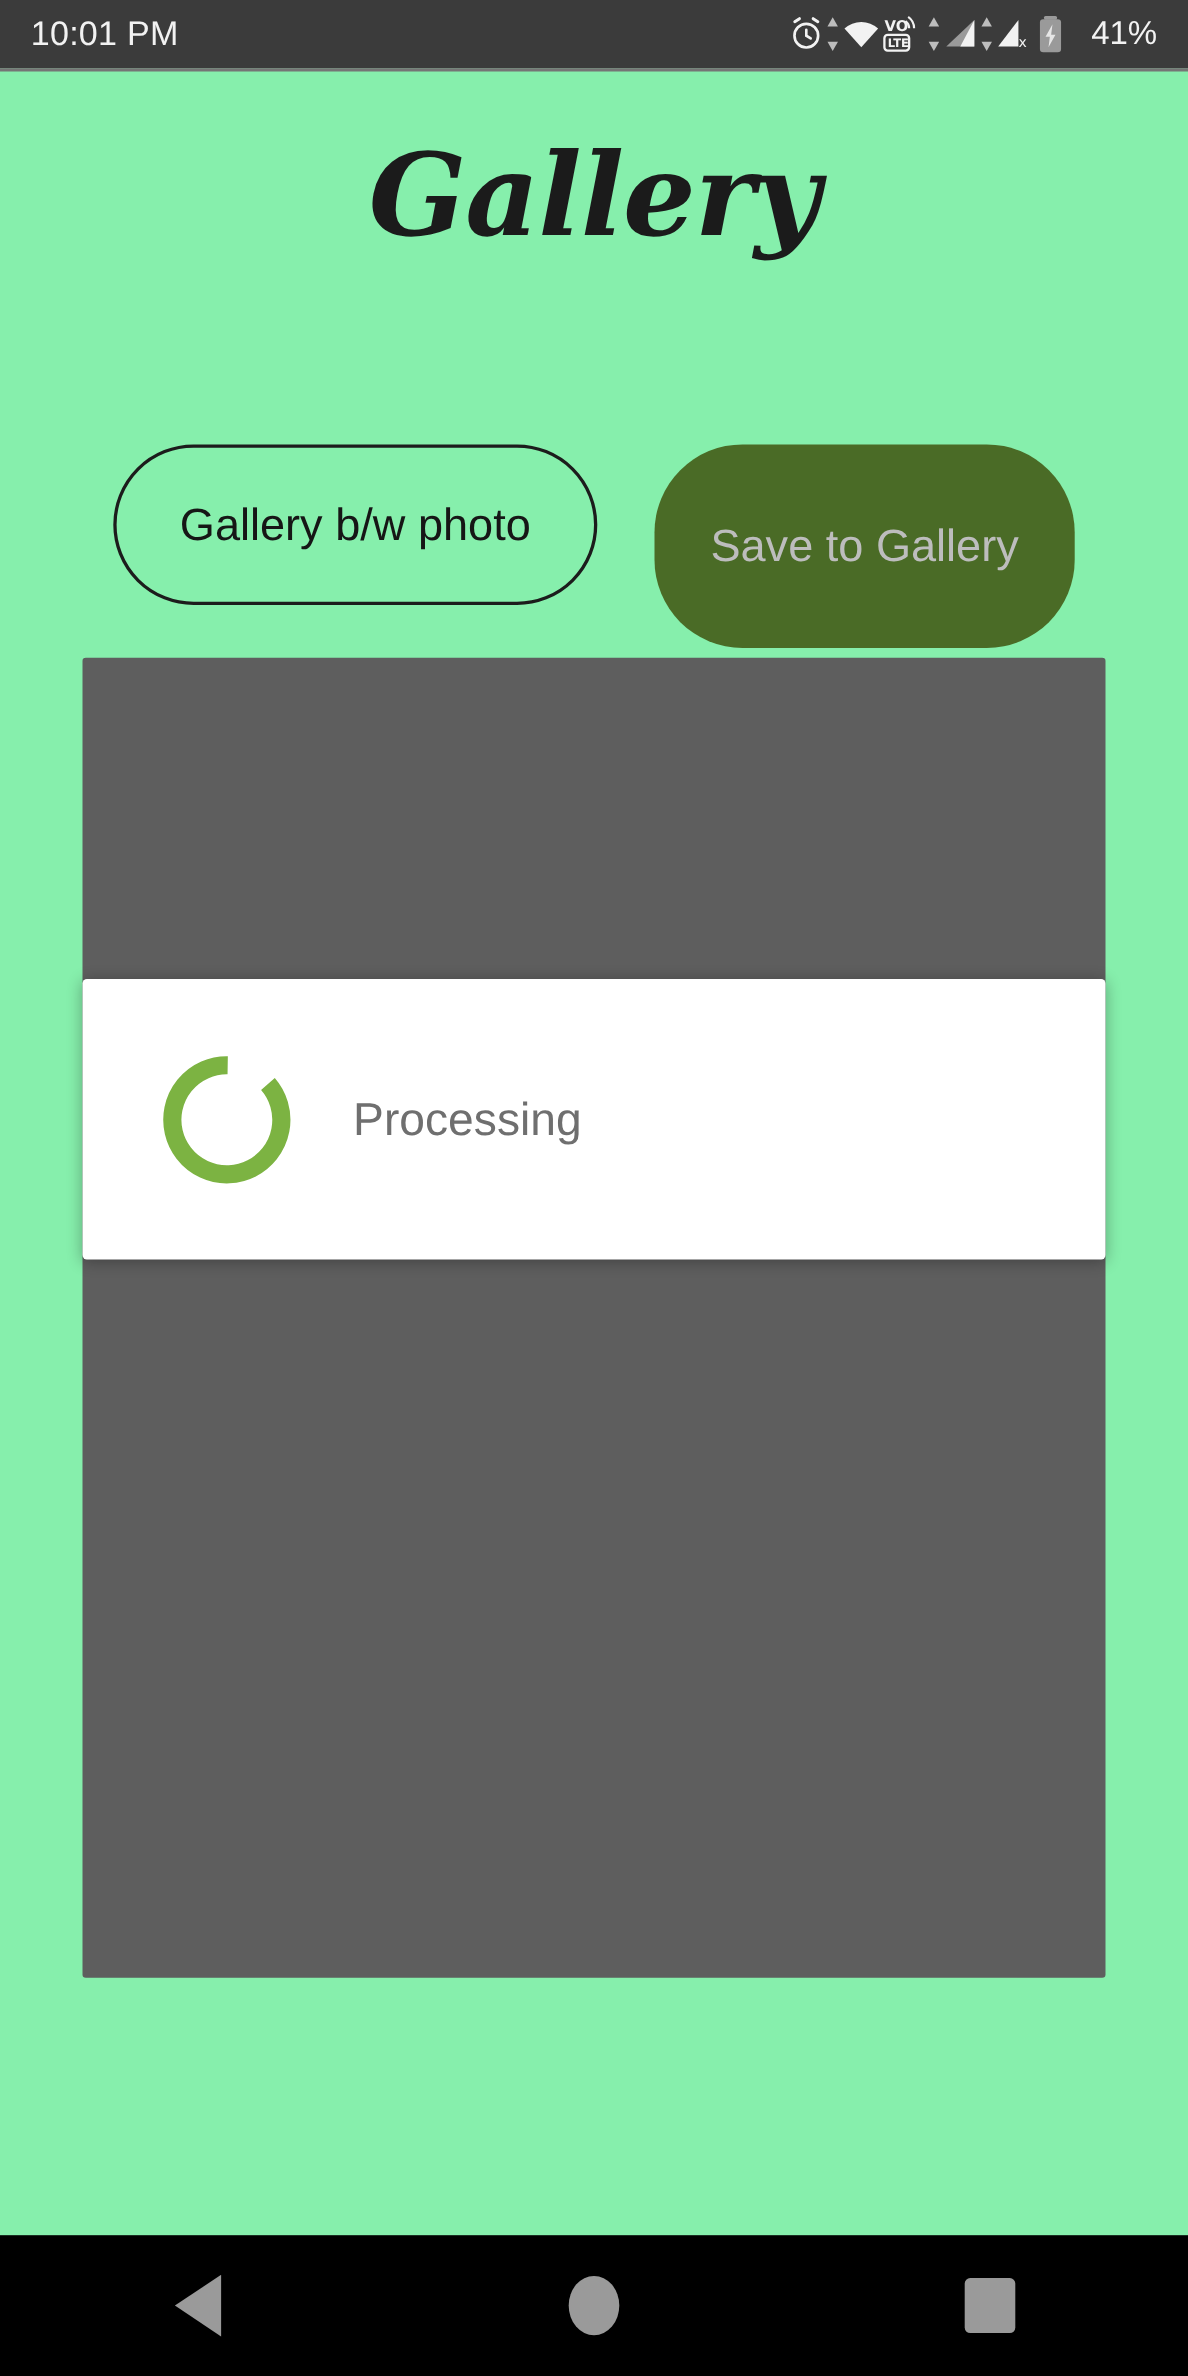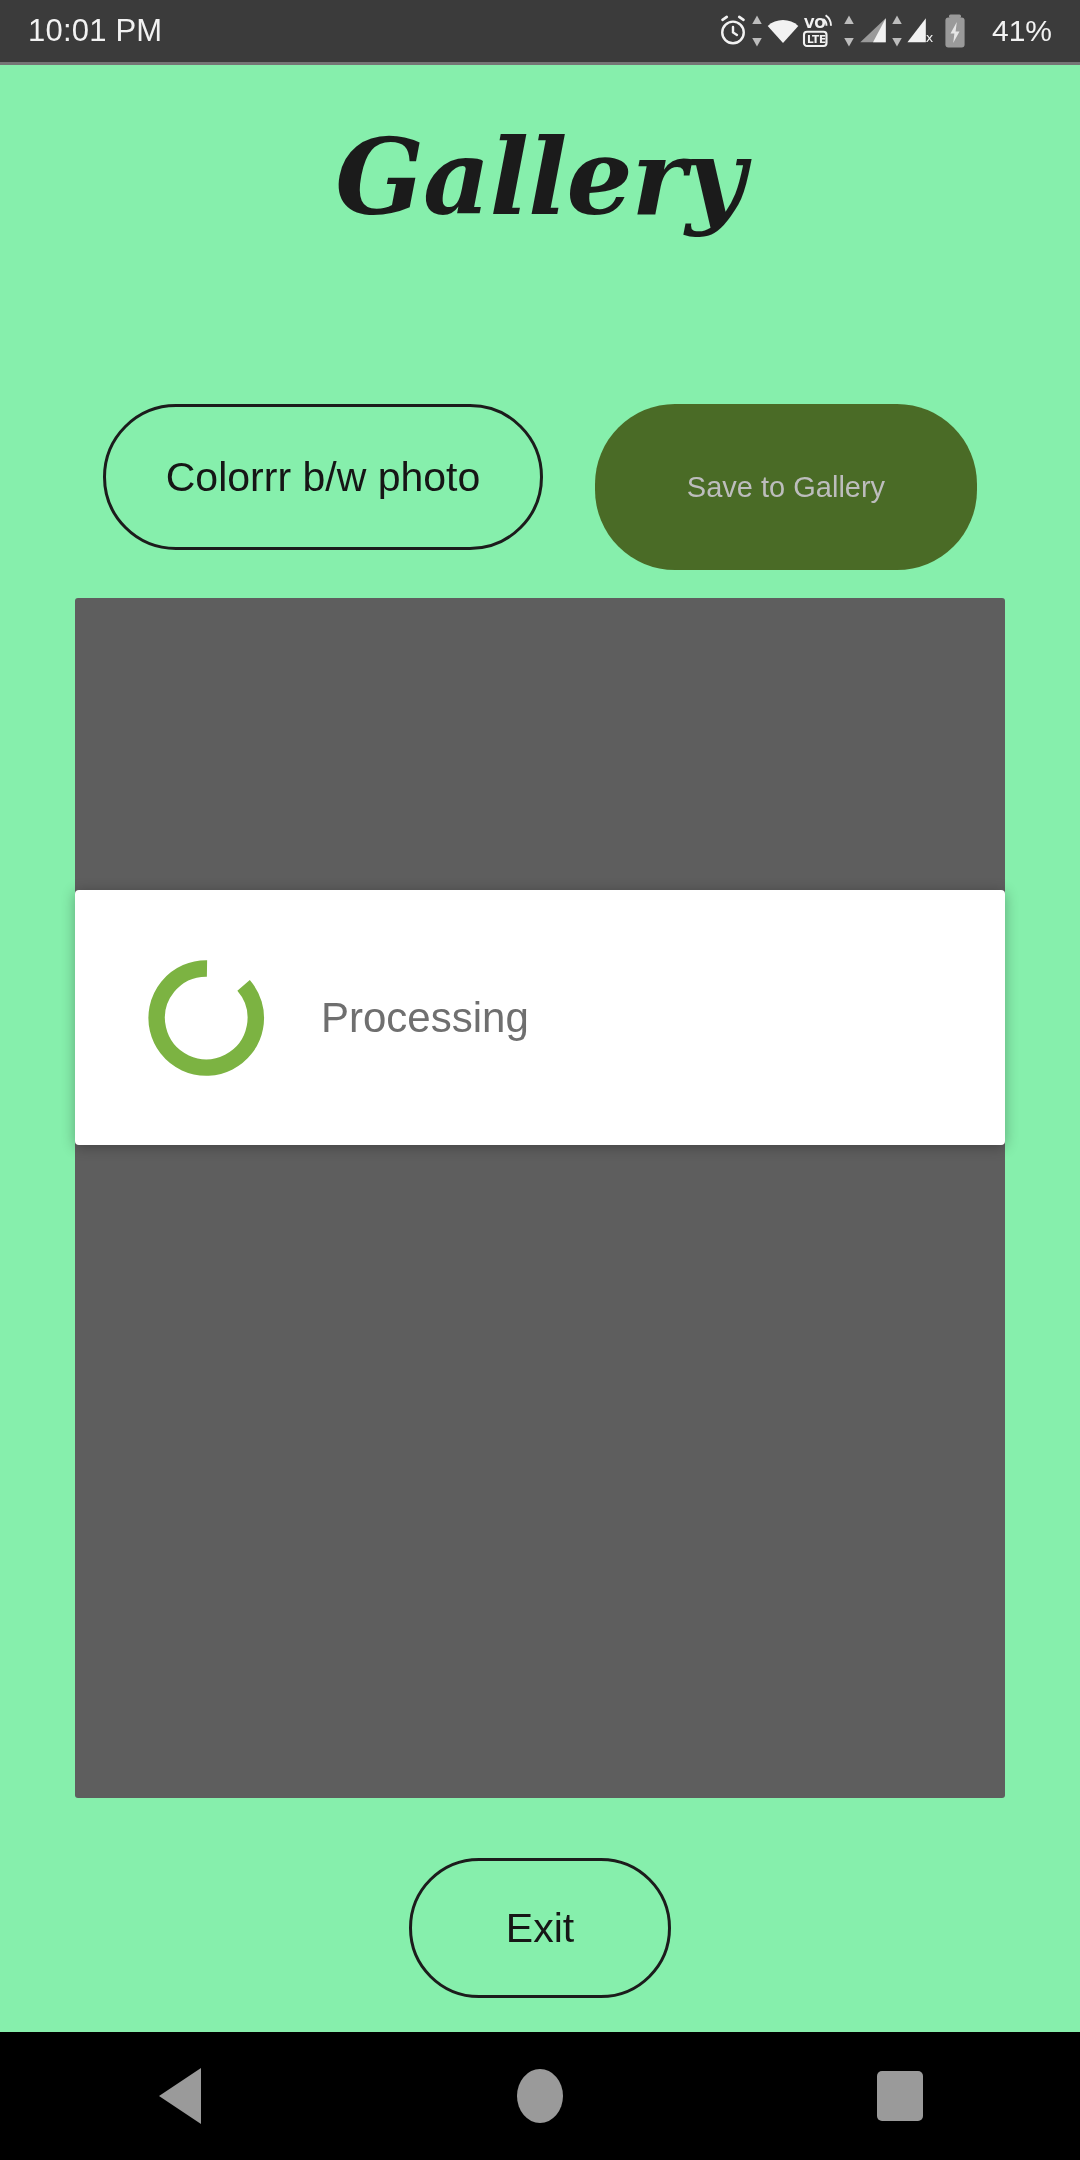--- a/index.html
+++ b/index.html
@@ -62,26 +62,26 @@
   .btn-outline {
     width:440px; height:146px;
     border:3px solid #1c1c1c;
     border-radius:80px;
     background:transparent;
     display:flex; align-items:center; justify-content:center;
     font-size:41px; color:#161616;
     font-family:"Liberation Sans", sans-serif;
   }
   .btn-filled {
-    width:382px; height:166px;
+    width:382px; height:185px;
     border:none;
     border-radius:80px;
     background:#4a6b26;
     display:flex; align-items:center; justify-content:center;
-    font-size:29px; color:#bdbdbd;
+    font-size:41px; color:#bdbdbd;
     font-family:"Liberation Sans", sans-serif;
   }
 
   .image-area {
     position:absolute;
     left:75px; top:598px;
     width:930px; height:1200px;
     background:#5e5e5e;
     border-radius:3px;
   }
@@ -228,29 +228,26 @@
       </span>
 
       <div class="battery-pct">41%</div>
     </div>
   </div>
   <div class="status-underline"></div>
 
   <div class="app-title">Gallery</div>
 
   <div class="button-row">
-    <div class="btn-outline">Colorrr b/w photo</div>
+    <div class="btn-outline">Gallery b/w photo</div>
     <div class="btn-filled">Save to Gallery</div>
   </div>
 
   <div class="image-area"></div>
 
-  <div class="exit-wrap">
-    <div class="btn-exit">Exit</div>
-  </div>
 
   <div class="dialog">
     <div class="spinner-box">
       <svg class="spinner" viewBox="0 0 50 50">
         <path d="M 25 4
                  A 21 21 0 1 0 40.5 11.2" fill="none" stroke="#7cb342" stroke-width="7" stroke-linecap="butt"></path>
       </svg>
     </div>
     <div class="dialog-msg">Processing</div>
   </div>

